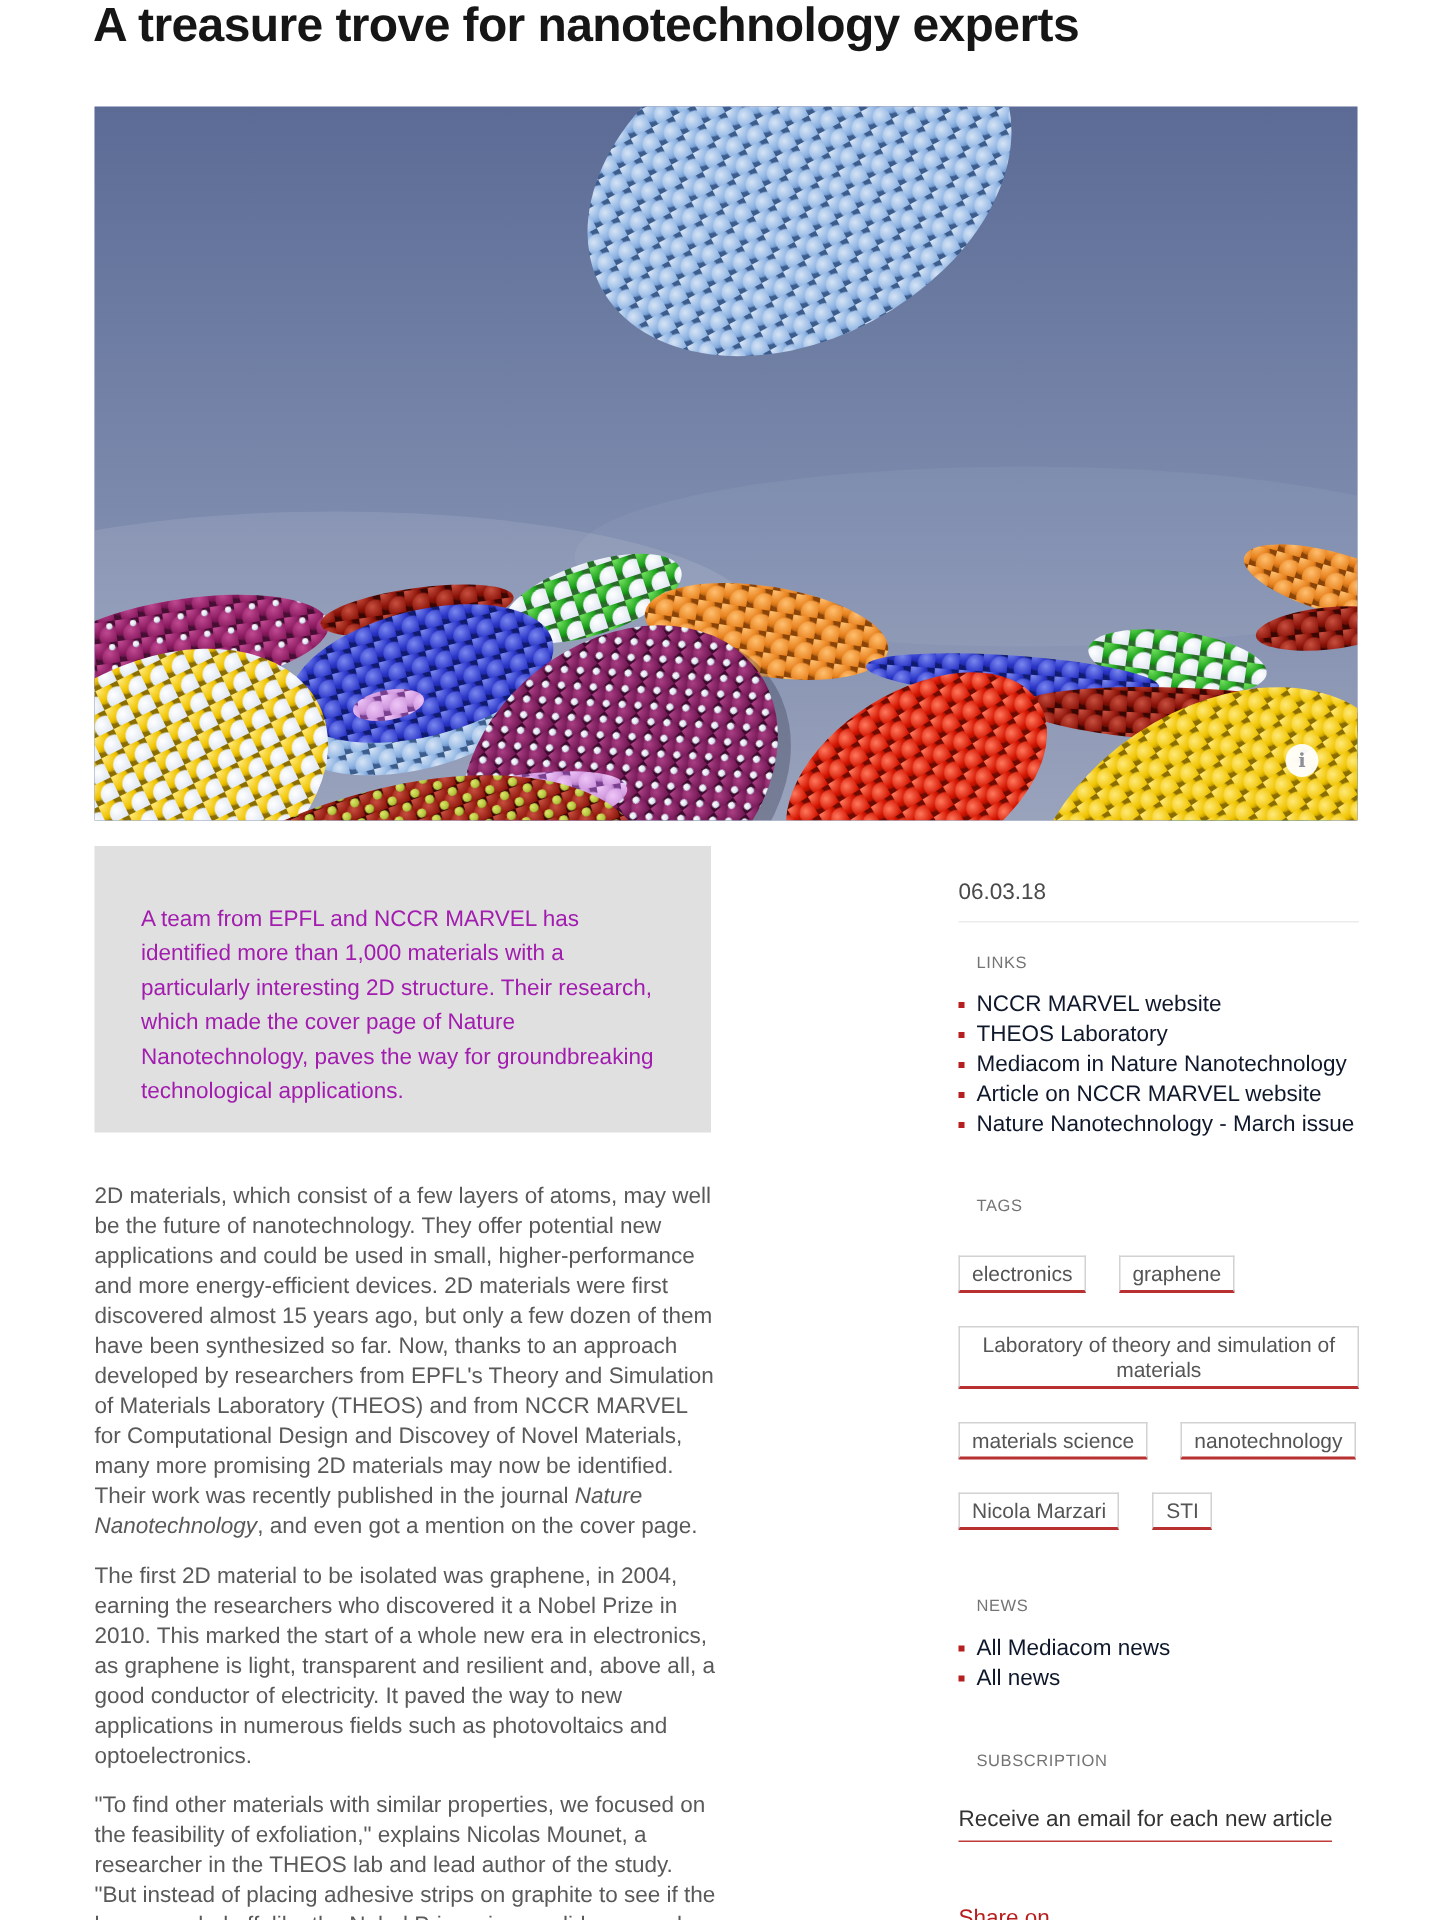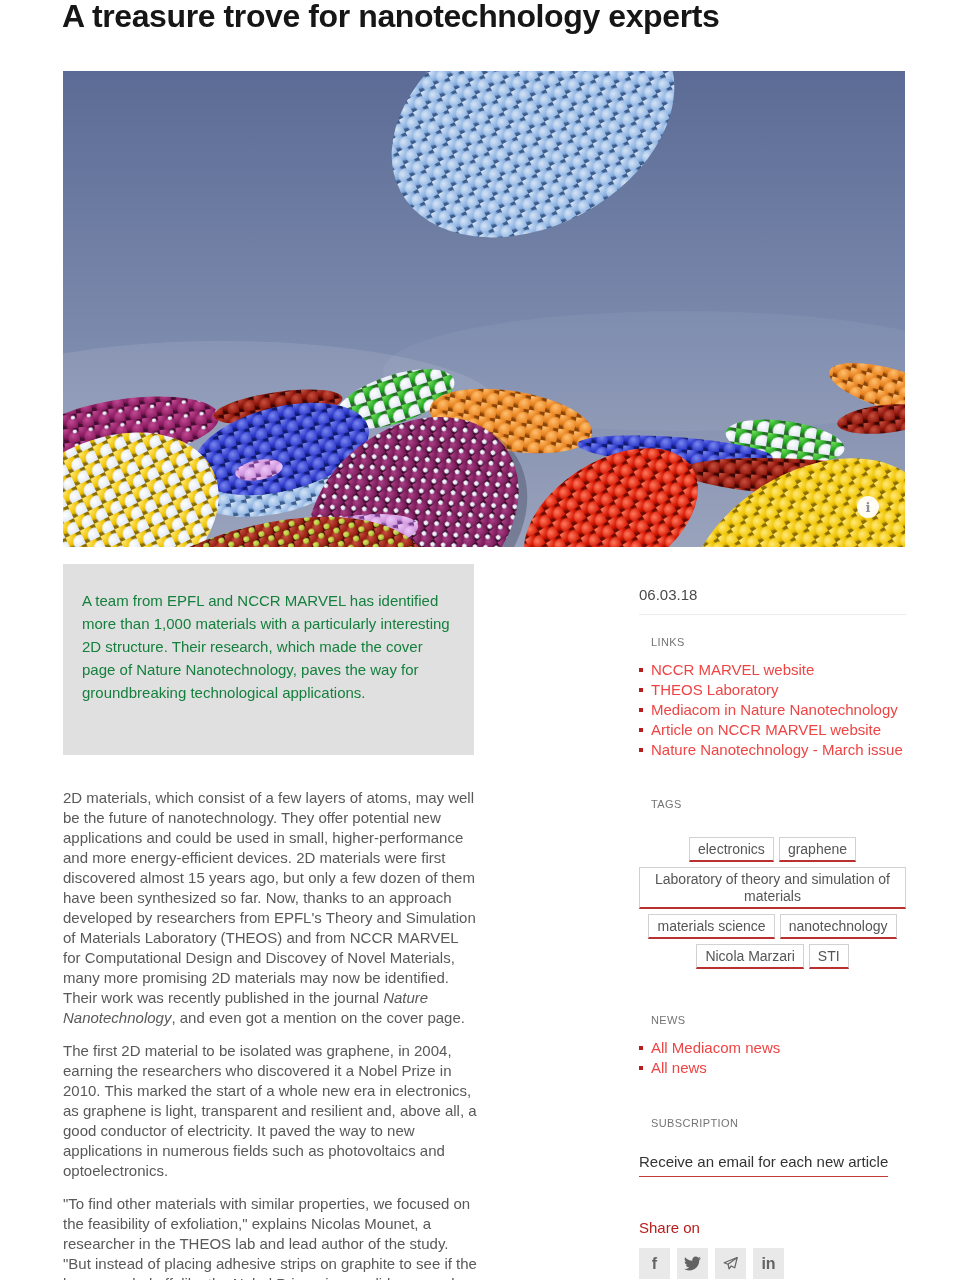--- a/index.html
+++ b/index.html
@@ -33,21 +33,21 @@
     display: flex; align-items: center; justify-content: center;
     cursor: pointer; padding: 0;
   }
 
   
   .summary-box {
     position: absolute; left: 63px; top: 564px; width: 411px; height: 191px;
     background: #e0e0e0; padding: 21px 18px 0 15px;
   }
   .summary-box p {
-    margin: 4px; font-size: 15px; line-height: 23px; color: #15803d;
+    margin: 16px; font-size: 15px; line-height: 23px; color: #a21caf;
   }
 
   
   .article {
     position: absolute; left: 63px; top: 788px; width: 414px;
   }
   .article p {
     margin: 0 0 13px 0; font-size: 15px; line-height: 20px; color: #595959;
   }
   .article .it { font-style: italic; }
@@ -63,28 +63,28 @@
     letter-spacing: 0.4px;
   }
   .h-links { margin-top: 21px; }
   .h-tags  { margin-top: 38px; }
   .h-news  { margin-top: 45px; }
   .h-sub   { margin-top: 39px; }
 
   ul.bullet-list { list-style: none; margin: 9px 0 0 0; padding: 0; }
   ul.bullet-list li {
     position: relative; padding-left: 12px; font-size: 15px; line-height: 20px;
-    color: #ef4444; cursor: pointer;
+    color: #0f172a; cursor: pointer;
   }
   ul.bullet-list li::before {
     content: ""; position: absolute; left: 0; top: 8px;
     width: 4px; height: 4px; background: #b51f1f;
   }
 
-  .tag-wrap { margin-top: 27px; display: flex; flex-wrap: wrap; gap: 5px; width: 267px; justify-content: center; }
+  .tag-wrap { margin-top: 27px; display: flex; flex-wrap: wrap; gap: 22px; width: 267px; }
   .tag-chip {
     background: #fff; border: 1px solid #d2d2d2; border-bottom: 2px solid #b83030;
     padding: 3px 8px 2px 8px; font-size: 14px; line-height: 17px; color: #555;
     cursor: pointer; font-family: "Liberation Sans", sans-serif;
   }
 
   .sub-link {
     display: inline-block; margin-top: 12px; font-size: 15px; color: #333;
     border-bottom: 1px solid #c03a3a; padding-bottom: 6px; cursor: pointer;
   }

